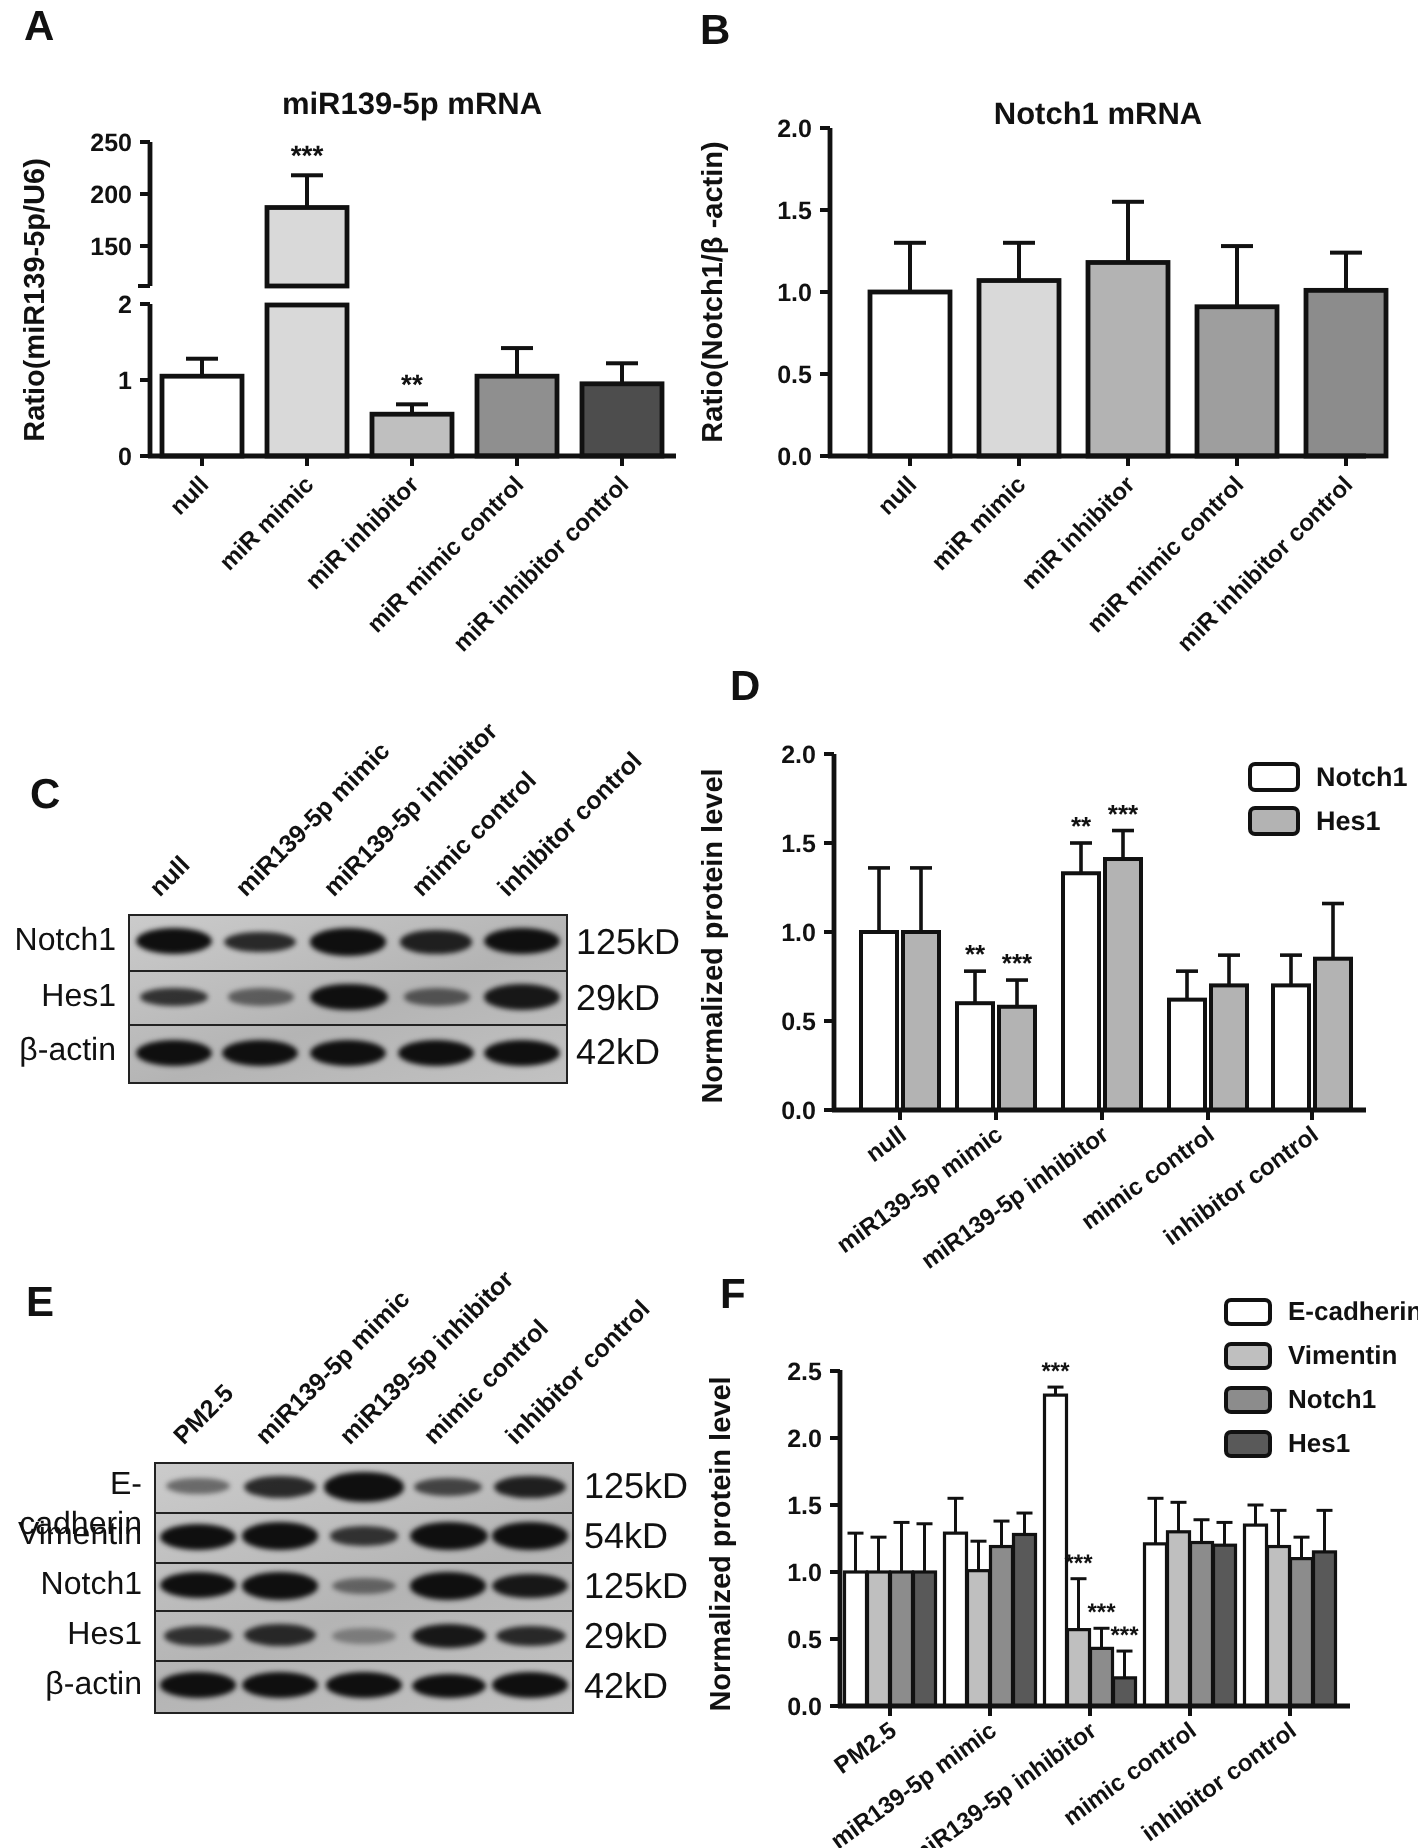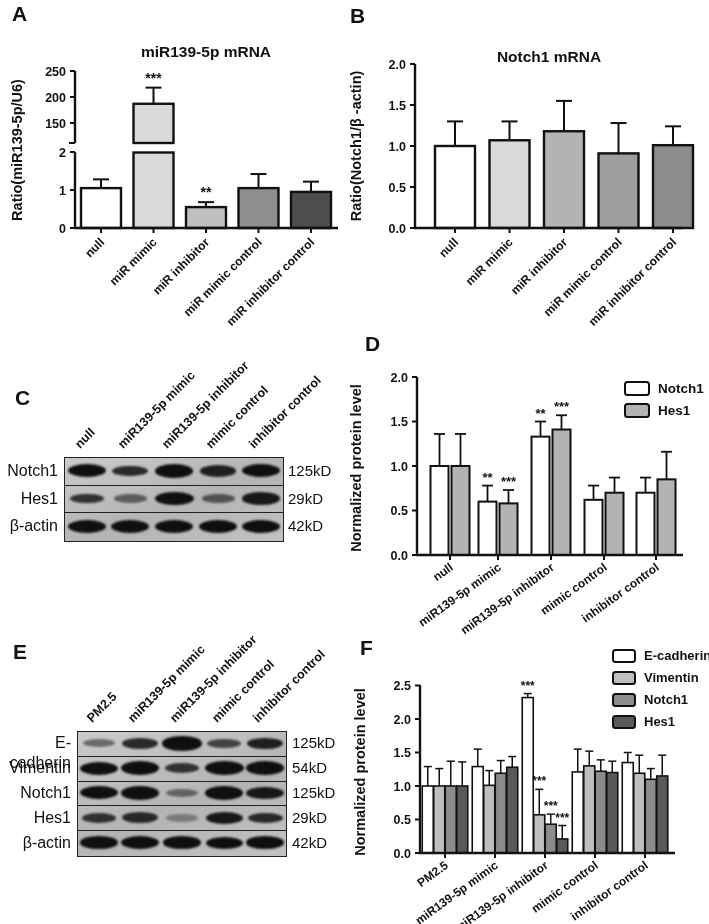--- a/index.html
+++ b/index.html
@@ -20,21 +20,21 @@
   #panelE .panel-letter{left:13px;top:20px;}
   #panelF .panel-letter{left:15px;top:16px;}
   .chart-host{position:absolute;left:0;top:0;right:0;bottom:0;}
   .chart-host svg{overflow:visible;display:block;}
   svg text{font-family:"Liberation Sans",sans-serif;fill:#111;}
   .blot-box{position:absolute;border:1.6px solid #222;
             background:linear-gradient(160deg,#cbcbcb 0%,#b4b4b4 55%,#c2c2c2 100%);}
   .blot-row{position:absolute;box-sizing:border-box;}
   .blot-band{position:absolute;background:#0f0f0f;border-radius:50%;filter:blur(1.2px);}
   .blot-row-label{position:absolute;text-align:right;font-size:16px;line-height:20px;color:#111;}
-  .blot-kd-label{position:absolute;font-size:15px;line-height:18px;color:#111;}
+  .blot-kd-label{position:absolute;font-size:18px;line-height:18px;color:#111;}
   .lane-label{position:absolute;font-size:12.5px;font-weight:bold;white-space:nowrap;
               line-height:13px;height:13px;transform-origin:0 100%;transform:rotate(-45deg);color:#111;}
 </style>
 </head>
 <body>
 
 <div class="fig">
   <section class="panel" id="panelA">
     <div class="panel-letter">A</div>
     <div class="chart-host" id="chartA">

